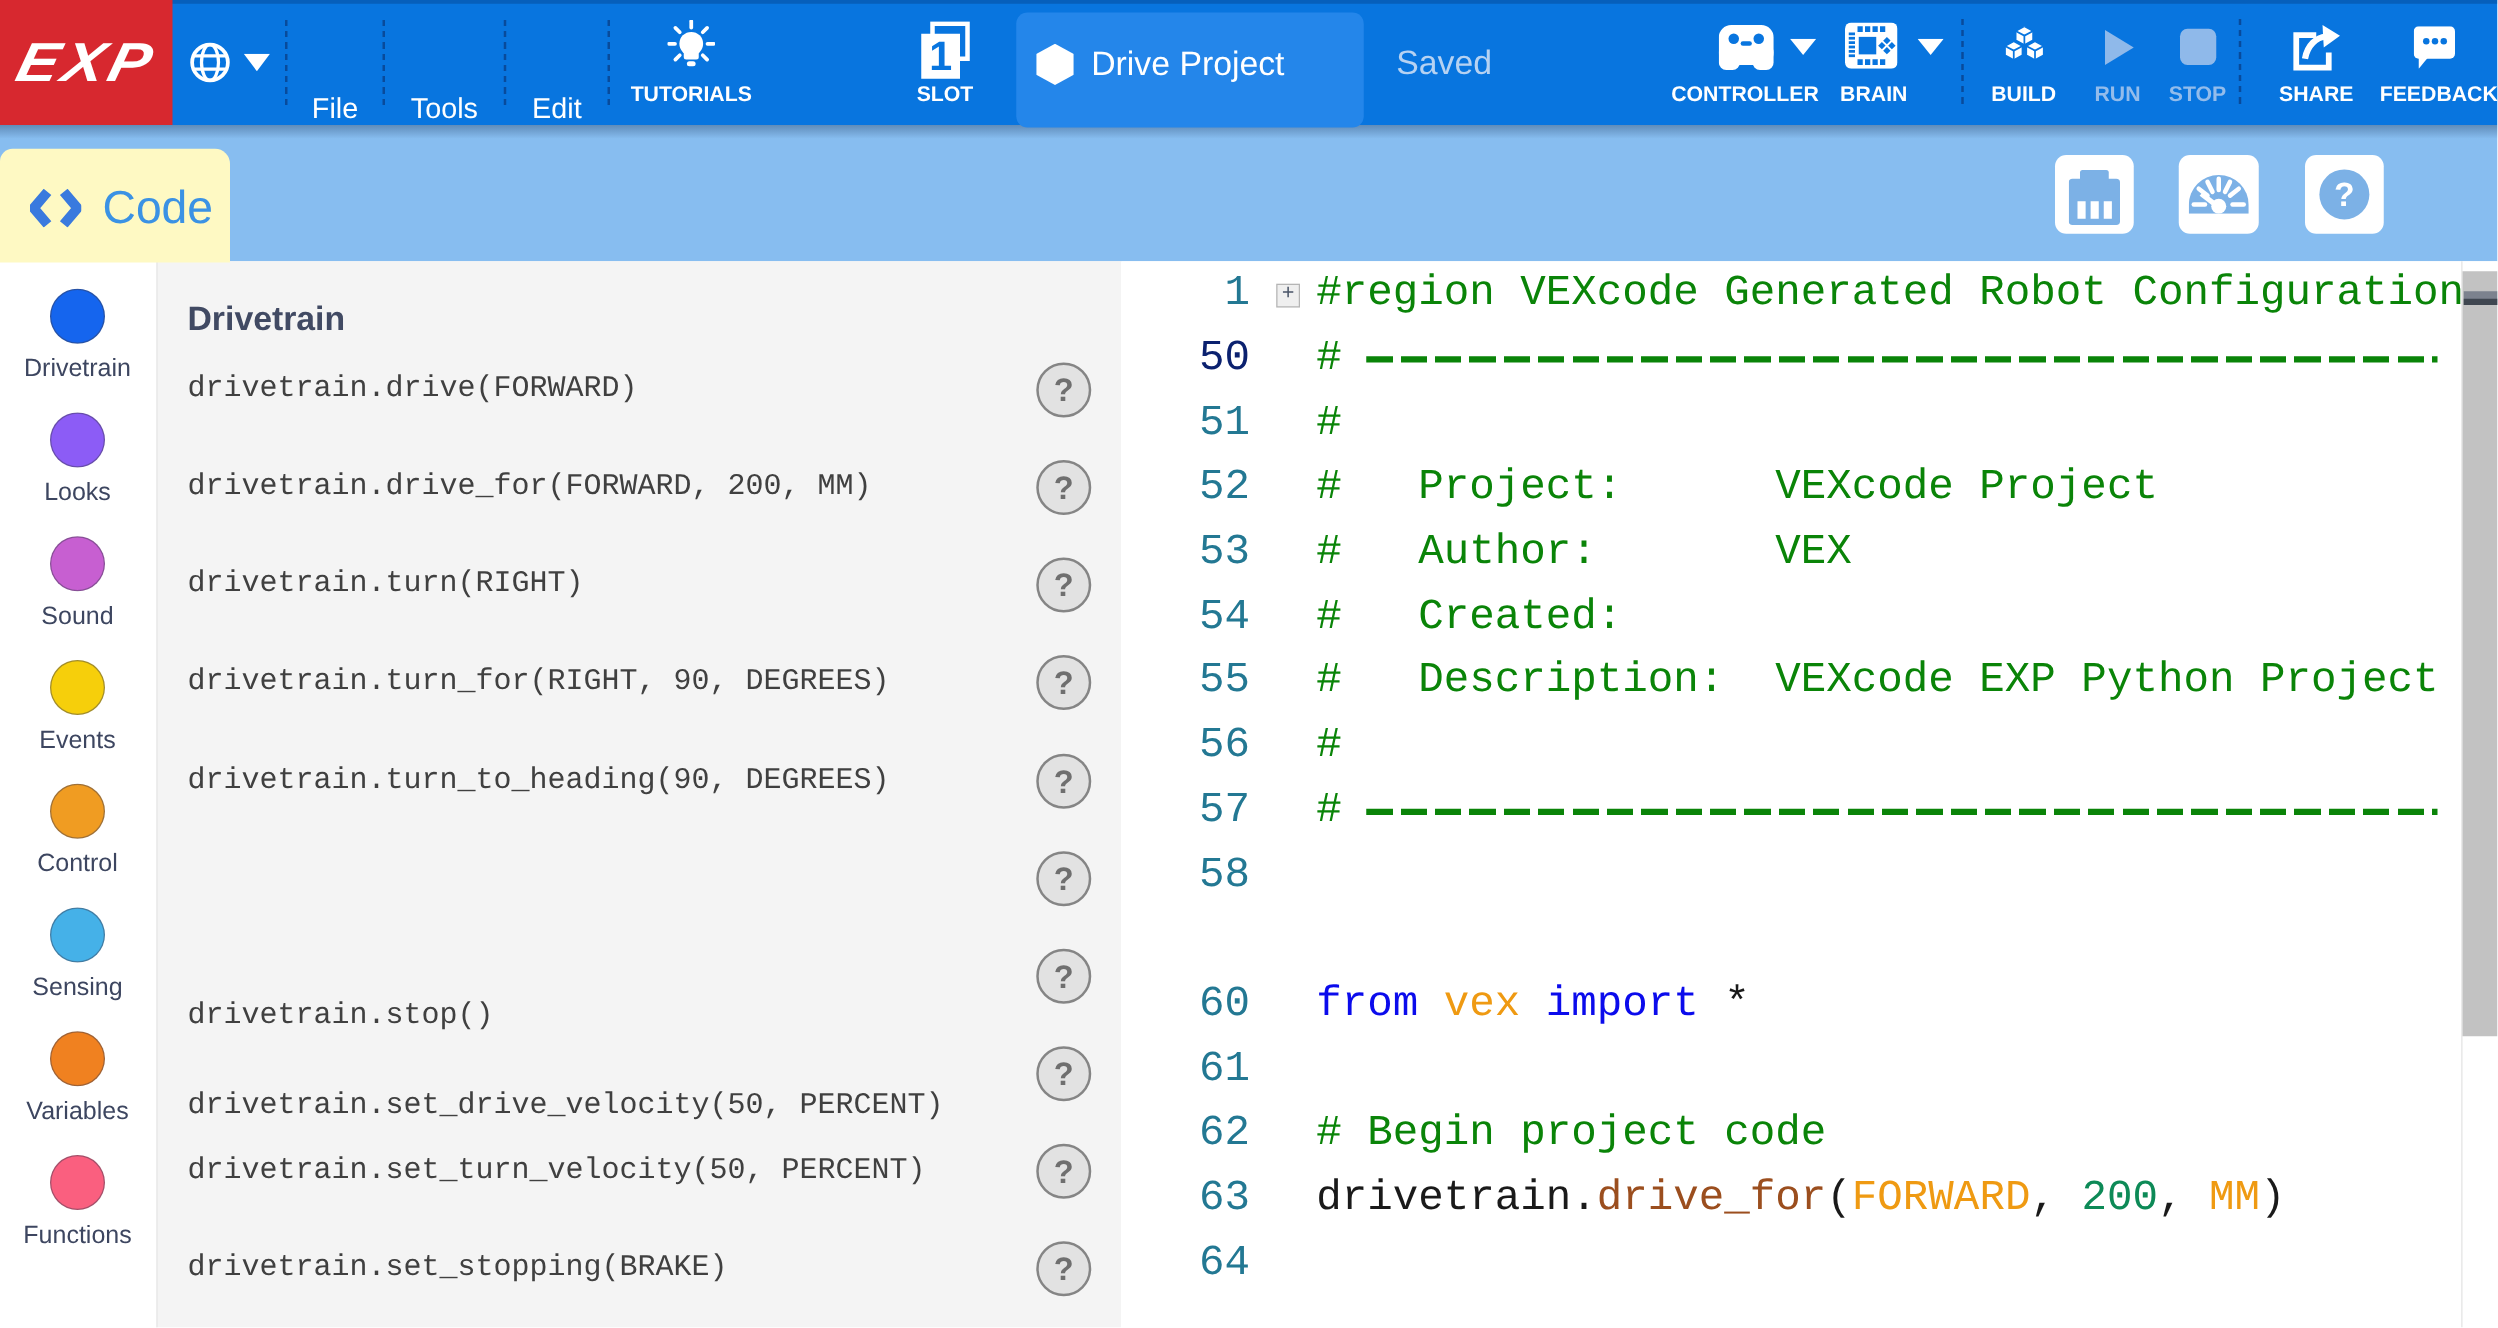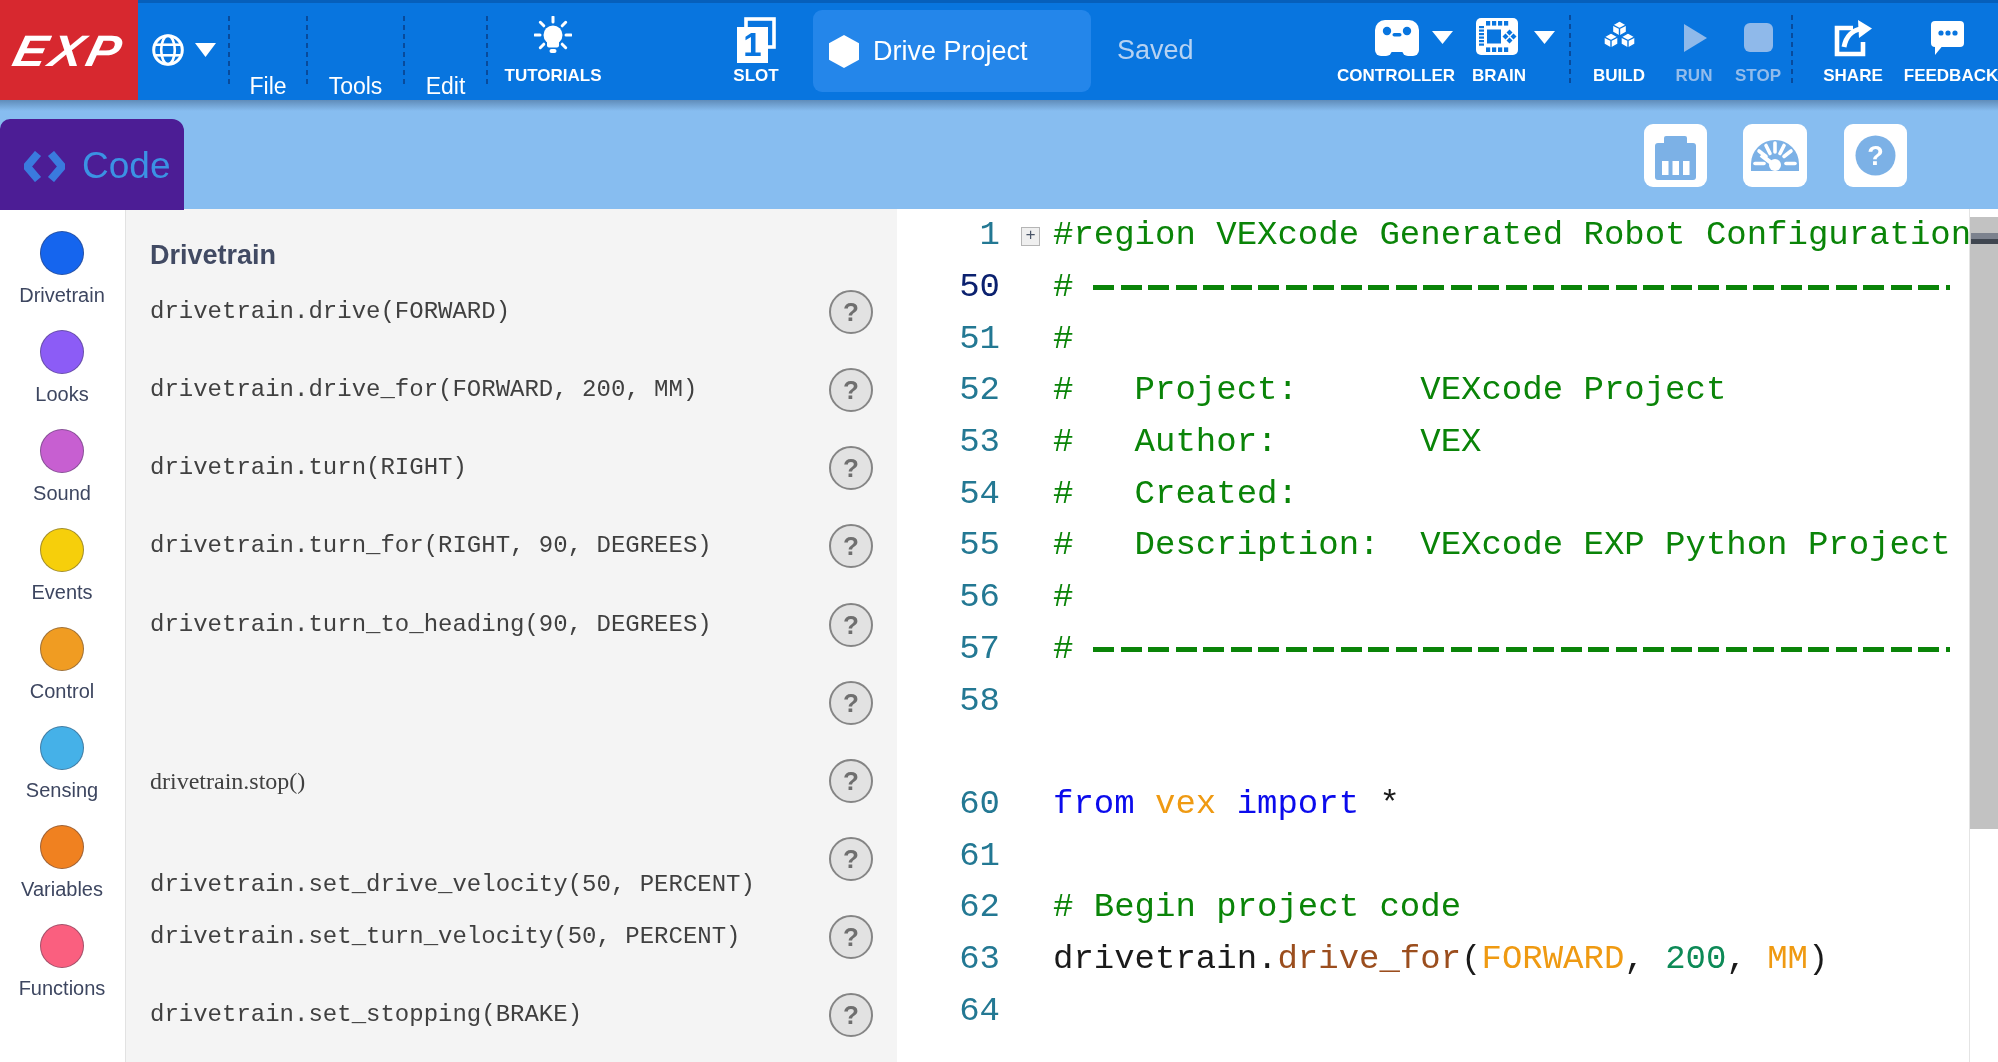--- a/index.html
+++ b/index.html
@@ -13,29 +13,29 @@
   #logo{left:0;top:0;width:138px;height:100px;background:#d7282f;z-index:3;}
   #logo span{position:absolute;left:4px;top:33px;width:130px;text-align:center;
       font-style:italic;font-weight:700;font-size:44px;line-height:36px;color:#fff;
       transform:scaleX(1.13) skewX(-12deg);letter-spacing:3px;}
   .menu{color:#fff;font-size:23px;line-height:100px;height:100px;top:0;text-align:center;margin-top:36px;}
   .vdash{top:16px;height:72px;width:2px;
       background:repeating-linear-gradient(rgba(8,40,100,.55) 0 5px,rgba(0,0,0,0) 5px 9px);}
   .toplabel{top:63px;height:26px;line-height:26px;color:#fff;font-weight:700;
       font-size:17px;text-align:center;}
   .disabled{color:#93bceb !important;}
-  #driveproj{left:813px;top:10px;width:278px;height:82px;background:#2486ea;border-radius:9px;}
+  #driveproj{left:813px;top:10px;width:278px;height:92px;background:#2486ea;border-radius:9px;}
   #driveproj .txt{position:absolute;left:60px;top:0;height:82px;line-height:82px;
       font-size:27px;color:#fff;letter-spacing:0px;}
   #saved{left:1117px;top:0;height:100px;line-height:100px;font-size:27px;color:#b6d2f2;}
   
   #band{left:0;top:100px;width:1998px;height:109px;background:#87bdf0;}
   #bandshadow{left:0;top:100px;width:1998px;height:11px;
       background:linear-gradient(rgba(20,45,80,.34),rgba(20,45,80,0));}
-  #codetab{left:0;top:119px;width:184px;height:91px;background:#4c1d95;
+  #codetab{left:0;top:119px;width:184px;height:91px;background:#fef9c3;
       border-radius:10px 12px 0 0;z-index:4;}
   #codetab .ct{position:absolute;left:82px;top:0;height:91px;line-height:94px;
       font-size:37px;color:#3b92e4;}
   .bandbtn{top:124px;width:63px;height:63px;background:#fff;border-radius:9px;}
   
   #sidebar{left:0;top:209px;width:125px;height:853px;background:#fff;z-index:2;}
   .cat{position:absolute;left:40px;width:44px;height:44px;border-radius:50%;
       border:1.5px solid rgba(60,60,80,.45);box-sizing:border-box;}
   .catlab{position:absolute;left:-38px;width:200px;text-align:center;font-size:20px;
       color:#3d4660;}
@@ -257,21 +257,21 @@
   <div class="cat" style="top:715px;background:#fa5f7f;"></div>
     <div class="catlab" style="top:768px;">Functions</div>
 </div>
 <div class="abs" id="panel">
   <h3>Drivetrain</h3>
   <div class="cmd" style="top:88px;">drivetrain.drive(FORWARD)</div>
   <div class="cmd" style="top:166px;">drivetrain.drive_for(FORWARD, 200, MM)</div>
   <div class="cmd" style="top:244px;">drivetrain.turn(RIGHT)</div>
   <div class="cmd" style="top:322px;">drivetrain.turn_for(RIGHT, 90, DEGREES)</div>
   <div class="cmd" style="top:401px;">drivetrain.turn_to_heading(90, DEGREES)</div>
-  <div class="cmd" style="top:557px;font-family:Liberation Serif, serif;">drivetrain.stop()</div>
+  <div class="cmd" style="top:589px;">drivetrain.stop()</div>
   <div class="cmd" style="top:661px;">drivetrain.set_drive_velocity(50, PERCENT)</div>
   <div class="cmd" style="top:713px;">drivetrain.set_turn_velocity(50, PERCENT)</div>
   <div class="cmd" style="top:791px;">drivetrain.set_stopping(BRAKE)</div>
   <div class="qm" style="top:81px;">?</div>
   <div class="qm" style="top:159px;">?</div>
   <div class="qm" style="top:237px;">?</div>
   <div class="qm" style="top:315px;">?</div>
   <div class="qm" style="top:394px;">?</div>
   <div class="qm" style="top:472px;">?</div>
   <div class="qm" style="top:550px;">?</div>

